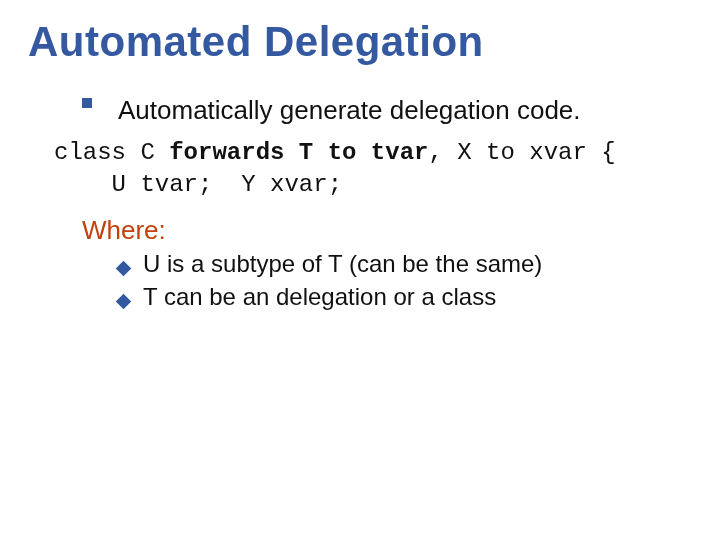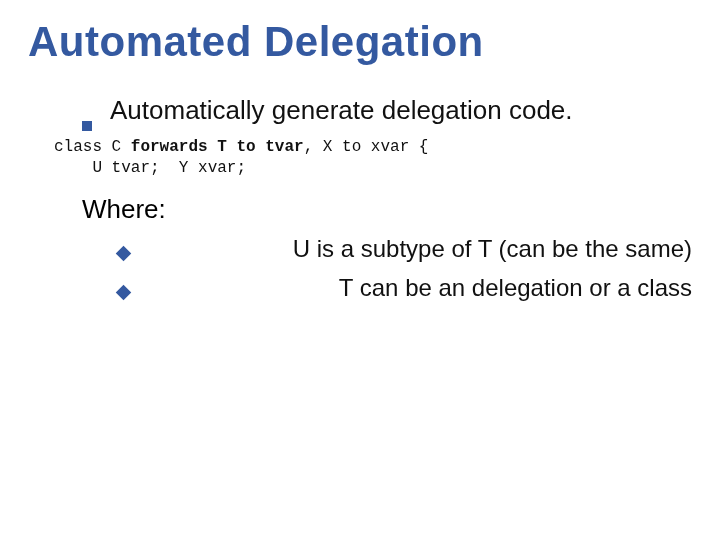--- a/index.html
+++ b/index.html
@@ -1,27 +1,27 @@
 <!DOCTYPE html>
 <html><head>
 <meta charset="utf-8">
 <style>
   * { margin: 0; padding: 0; box-sizing: border-box; }
   html, body { width: 720px; height: 540px; background: #fff; font-family: Arial, Helvetica, sans-serif; color: #000; }
   .slide { width: 720px; height: 468px; padding: 18px 28px; position: relative; }
   .title { font-size: 42px; font-weight: 700; color: #3459a0; letter-spacing: 0.5px; margin-bottom: 28px; }
   .bullets { margin-left: 54px; }
-  .bullet-row { display: flex; align-items: flex-end; margin-bottom: 2px; }
+  .bullet-row { display: flex; align-items: flex-start; margin-bottom: 2px; gap: 8px; }
   .sq { width: 10px; height: 10px; background: #3459a0; display: inline-block; margin-right: 18px; flex-shrink: 0; position: relative; top: 4px; }
   .bullet-text { font-size: 26px; color: #111; line-height: 1.25; }
-  .code { margin-left: 26px; margin-top: 10px; margin-bottom: 14px; font-family: "Courier New", Courier, monospace; font-size: 16px; color: #111; line-height: 1.35; }
+  .code { margin-left: 26px; margin-top: 10px; margin-bottom: 14px; font-family: "Courier New", Courier, monospace; font-size: 24px; color: #111; line-height: 1.35; }
   .code b { font-weight: 700; }
   .where-block { margin-left: 54px; }
-  .where-label { font-size: 26px; color: #000000; margin-bottom: 2px; }
-  .sub-row { display: flex; align-items: baseline; margin-left: 36px; margin-top: 8px; justify-content: space-between; }
+  .where-label { font-size: 26px; color: #c2410c; margin-bottom: 2px; }
+  .sub-row { display: flex; align-items: baseline; margin-left: 36px; margin-top: 2px; }
   .diamond { width: 11px; height: 11px; background: #3459a0; transform: rotate(45deg); display: inline-block; margin-right: 14px; flex-shrink: 0; position: relative; top: 2px; }
   .sub-text { font-size: 24px; color: #111; line-height: 1.3; }
 </style>
 </head>
 <body>
 
 <div class="slide">
 
   <h1 class="title">Automated Delegation</h1>
 

